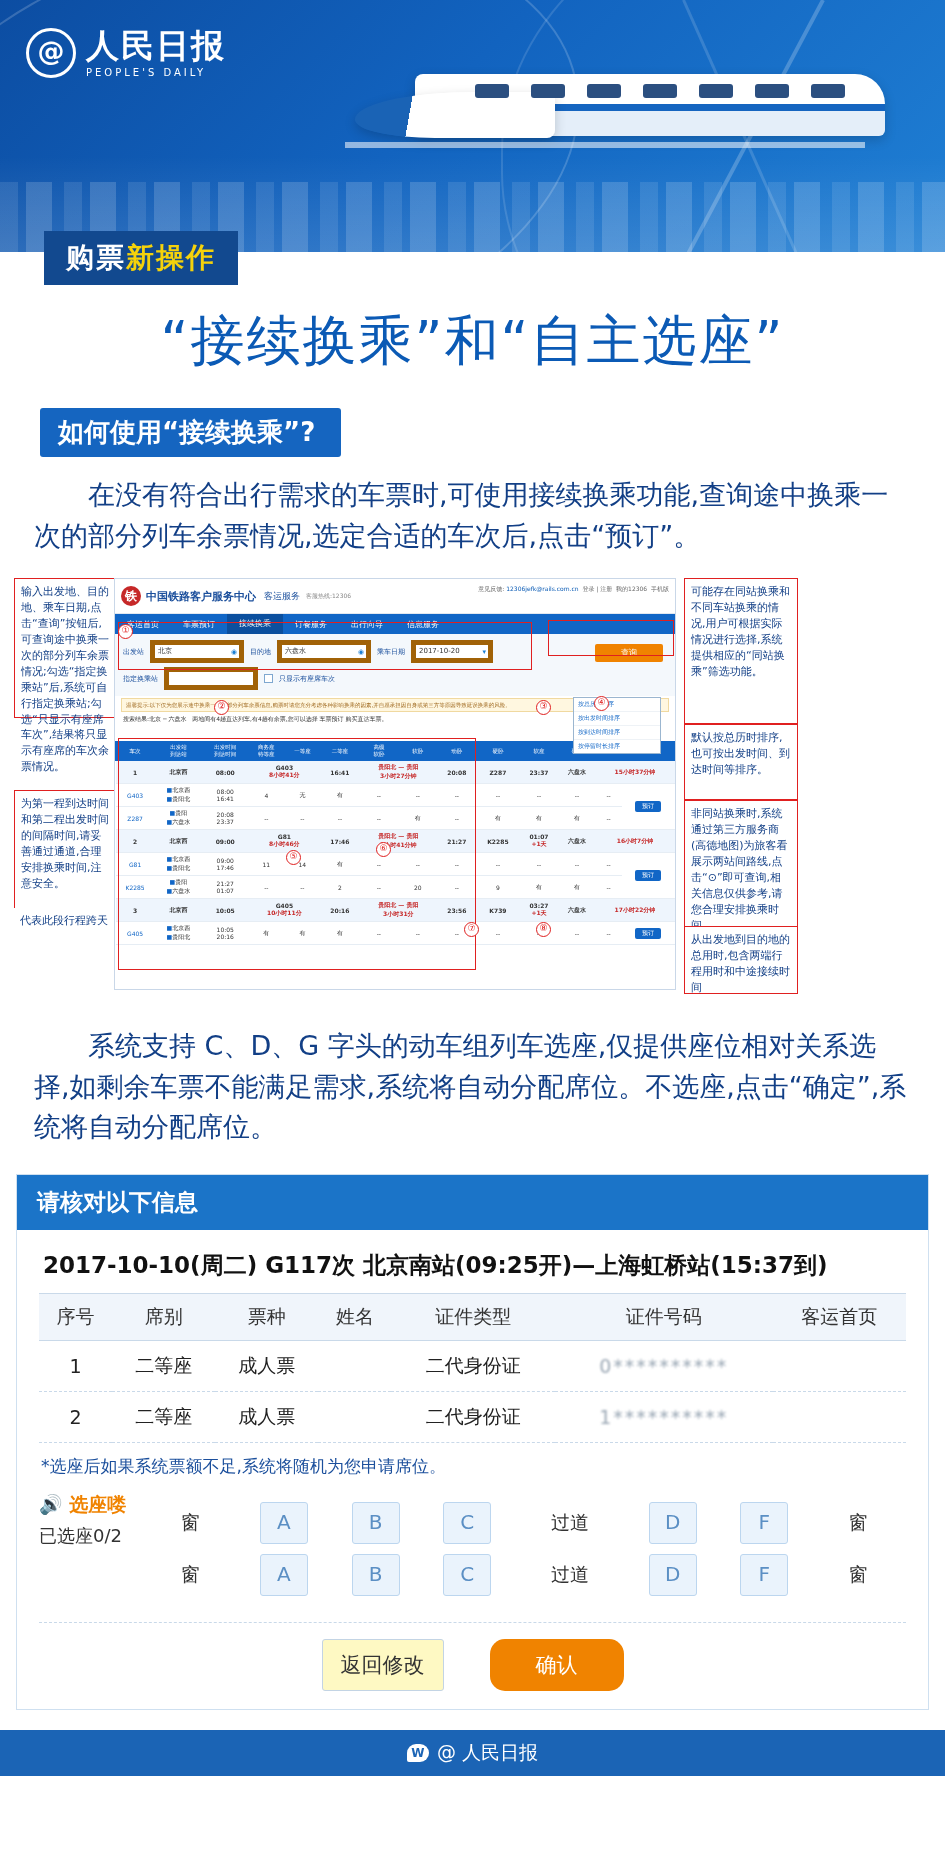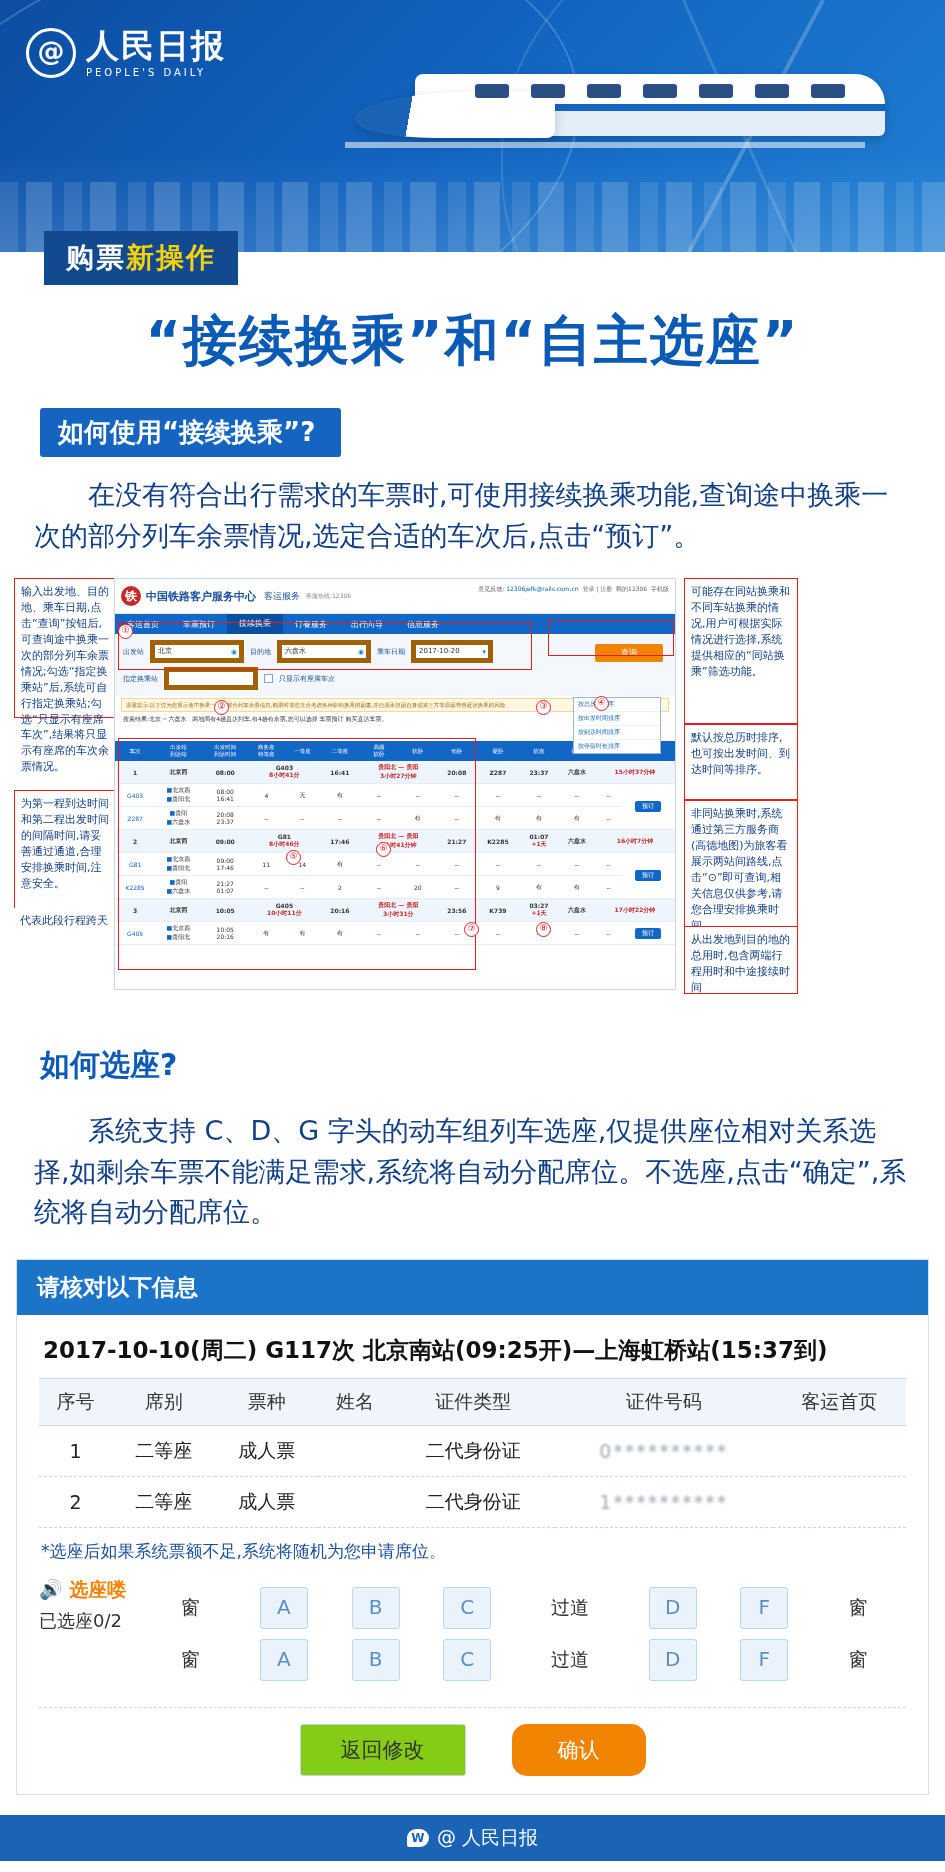--- a/index.html
+++ b/index.html
@@ -80,21 +80,21 @@
   }
 
   
   .titleband{background:#ffffff;padding:0;}
   .tag{
     display:inline-block;background:#12498f;color:#fff;font-size:28px;font-weight:bold;
     padding:8px 22px;letter-spacing:2px;margin:-44px 0 0 44px;position:relative;z-index:5;
   }
   .tag .hl{color:#f5d20b;}
   .bigtitle{
-    margin:20px 0 0 0;text-align:center;color:#0b5ab5;font-size:54px;font-weight:bold;
+    margin:20px 0 0 0;text-align:center;color:#0b5ab5;font-size:54px;font-weight:normal;
     letter-spacing:2px;
   }
 
   
   .sec-h{
     margin:30px 0 0 40px;display:inline-block;position:relative;
     color:#ffffff;font-size:26px;font-weight:bold;
     background:#1565c0;padding:7px 26px 7px 18px;border-radius:3px;
   }
   .sec-h.plain{background:transparent;color:#0b5ab5;font-size:30px;padding-left:0;}
@@ -198,22 +198,22 @@
   .seatrow{display:flex;align-items:center;justify-content:space-around;margin:10px 0;}
   .seat{
     width:46px;height:40px;border:1px solid #bcd6ef;background:#eaf3fc;color:#5b8fc4;
     font-size:20px;line-height:38px;text-align:center;border-radius:3px;
   }
   .sidelbl{width:52px;text-align:center;font-size:19px;color:#333;}
   .aislelbl{width:70px;text-align:center;font-size:19px;color:#333;}
   .pfoot{border-top:1px dashed #c9d9e9;margin-top:16px;padding-top:16px;display:flex;
     justify-content:center;gap:46px;}
   .btn-back{
-    background:#84cc16;border:1px solid #c3d4e4;color:#333;font-size:21px;
-    padding:11px 40px;border-radius:3px;
+    background:#fef9c3;border:1px solid #c3d4e4;color:#333;font-size:21px;
+    padding:11px 18px;border-radius:3px;
   }
   .btn-ok{
     background:#f08300;border:none;color:#fff;font-size:21px;padding:12px 46px;border-radius:15px;
   }
 
   
   .footer{
     margin-top:20px;height:46px;background:#1b64b5;color:#fff;display:flex;align-items:center;
     justify-content:center;gap:8px;font-size:19px;
   }
@@ -517,21 +517,20 @@
             <td>--</td>
             <td>--</td>
             <td><span class="bk">预订</span></td>
           </tr>
         </tbody>
       </table>
     </div>
   </div>
 
   
-  <div class="sec-h plain">如何选座?</div>
   <div class="para">系统支持 C、D、G 字头的动车组列车选座,仅提供座位相对关系选择,如剩余车票不能满足需求,系统将自动分配席位。不选座,点击“确定”,系统将自动分配席位。</div>
 
   
   <div class="panel">
     <div class="phead">请核对以下信息</div>
     <div class="pbody">
       <div class="trip">2017-10-10(周二)  G117次 北京南站(09:25开)—上海虹桥站(15:37到)</div>
       <table class="ptable">
         <thead>
           <tr>

